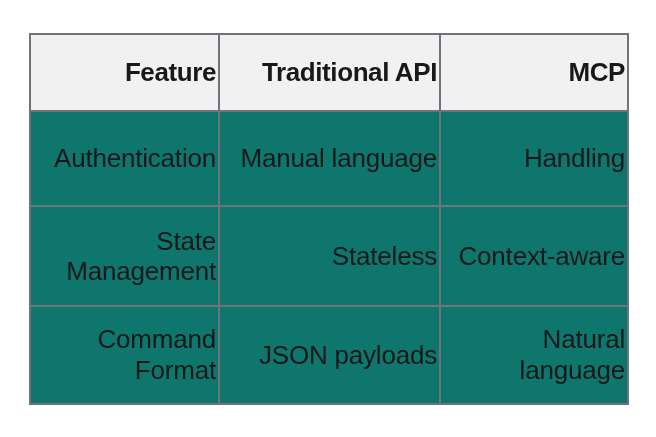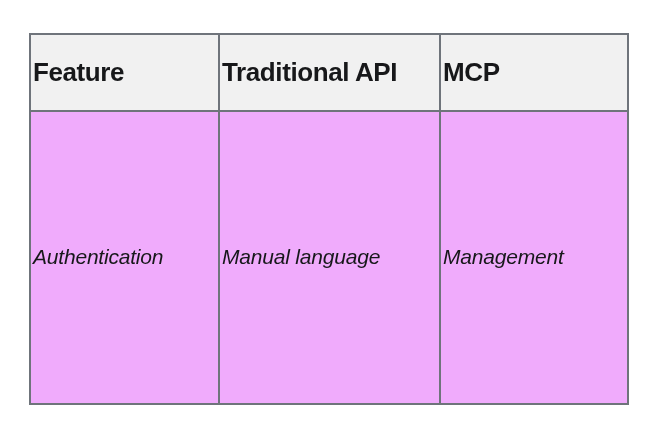--- a/index.html
+++ b/index.html
@@ -26,40 +26,39 @@
     width: 598px;
     height: 372px;
     border-collapse: collapse;
     table-layout: fixed;
   }
   .compare col.c1 { width: 189px; }
   .compare col.c2 { width: 221px; }
   .compare col.c3 { width: 188px; }
   .compare th, .compare td {
     border: 2px solid #6f747b;
-    text-align: left;
+    text-align: right;
     vertical-align: middle;
     color: #17181a;
     padding: 2px 2px;
     line-height: 1.18;
     overflow: hidden;
   }
   .compare th {
     background: #f1f1f1;
     font-size: 26px;
     font-weight: 700;
     letter-spacing: -0.4px;
     height: 71px;
   }
   .compare td {
-    background: #f0abfc;
-    font-size: 21px;
+    background: #0f766e;
+    font-size: 26px;
     font-weight: 400;
     letter-spacing: -0.2px;
-    font-style: italic;
   }
   .compare tr.r1 td { height: 69px; }
   .compare tr.r2 td { height: 73px; }
   .compare tr.r3 td { height: 71px; }
   .compare tr.r4 td { height: 68px; }
 </style>
 </head>
 <body>
 
 <div class="canvas">
@@ -73,17 +72,27 @@
       <tr>
         <th>Feature</th>
         <th>Traditional API</th>
         <th>MCP</th>
       </tr>
     </thead>
     <tbody>
       <tr class="r1">
         <td>Authentication</td>
         <td>Manual language</td>
-        <td>Management</td>
+        <td>Handling</td>
+      </tr>
+      <tr class="r2">
+        <td>State Management</td>
+        <td>Stateless</td>
+        <td>Context-aware</td>
+      </tr>
+      <tr class="r3">
+        <td>Command Format</td>
+        <td>JSON payloads</td>
+        <td>Natural language</td>
       </tr>
     </tbody>
   </table>
 </div>
 
 </body></html>

